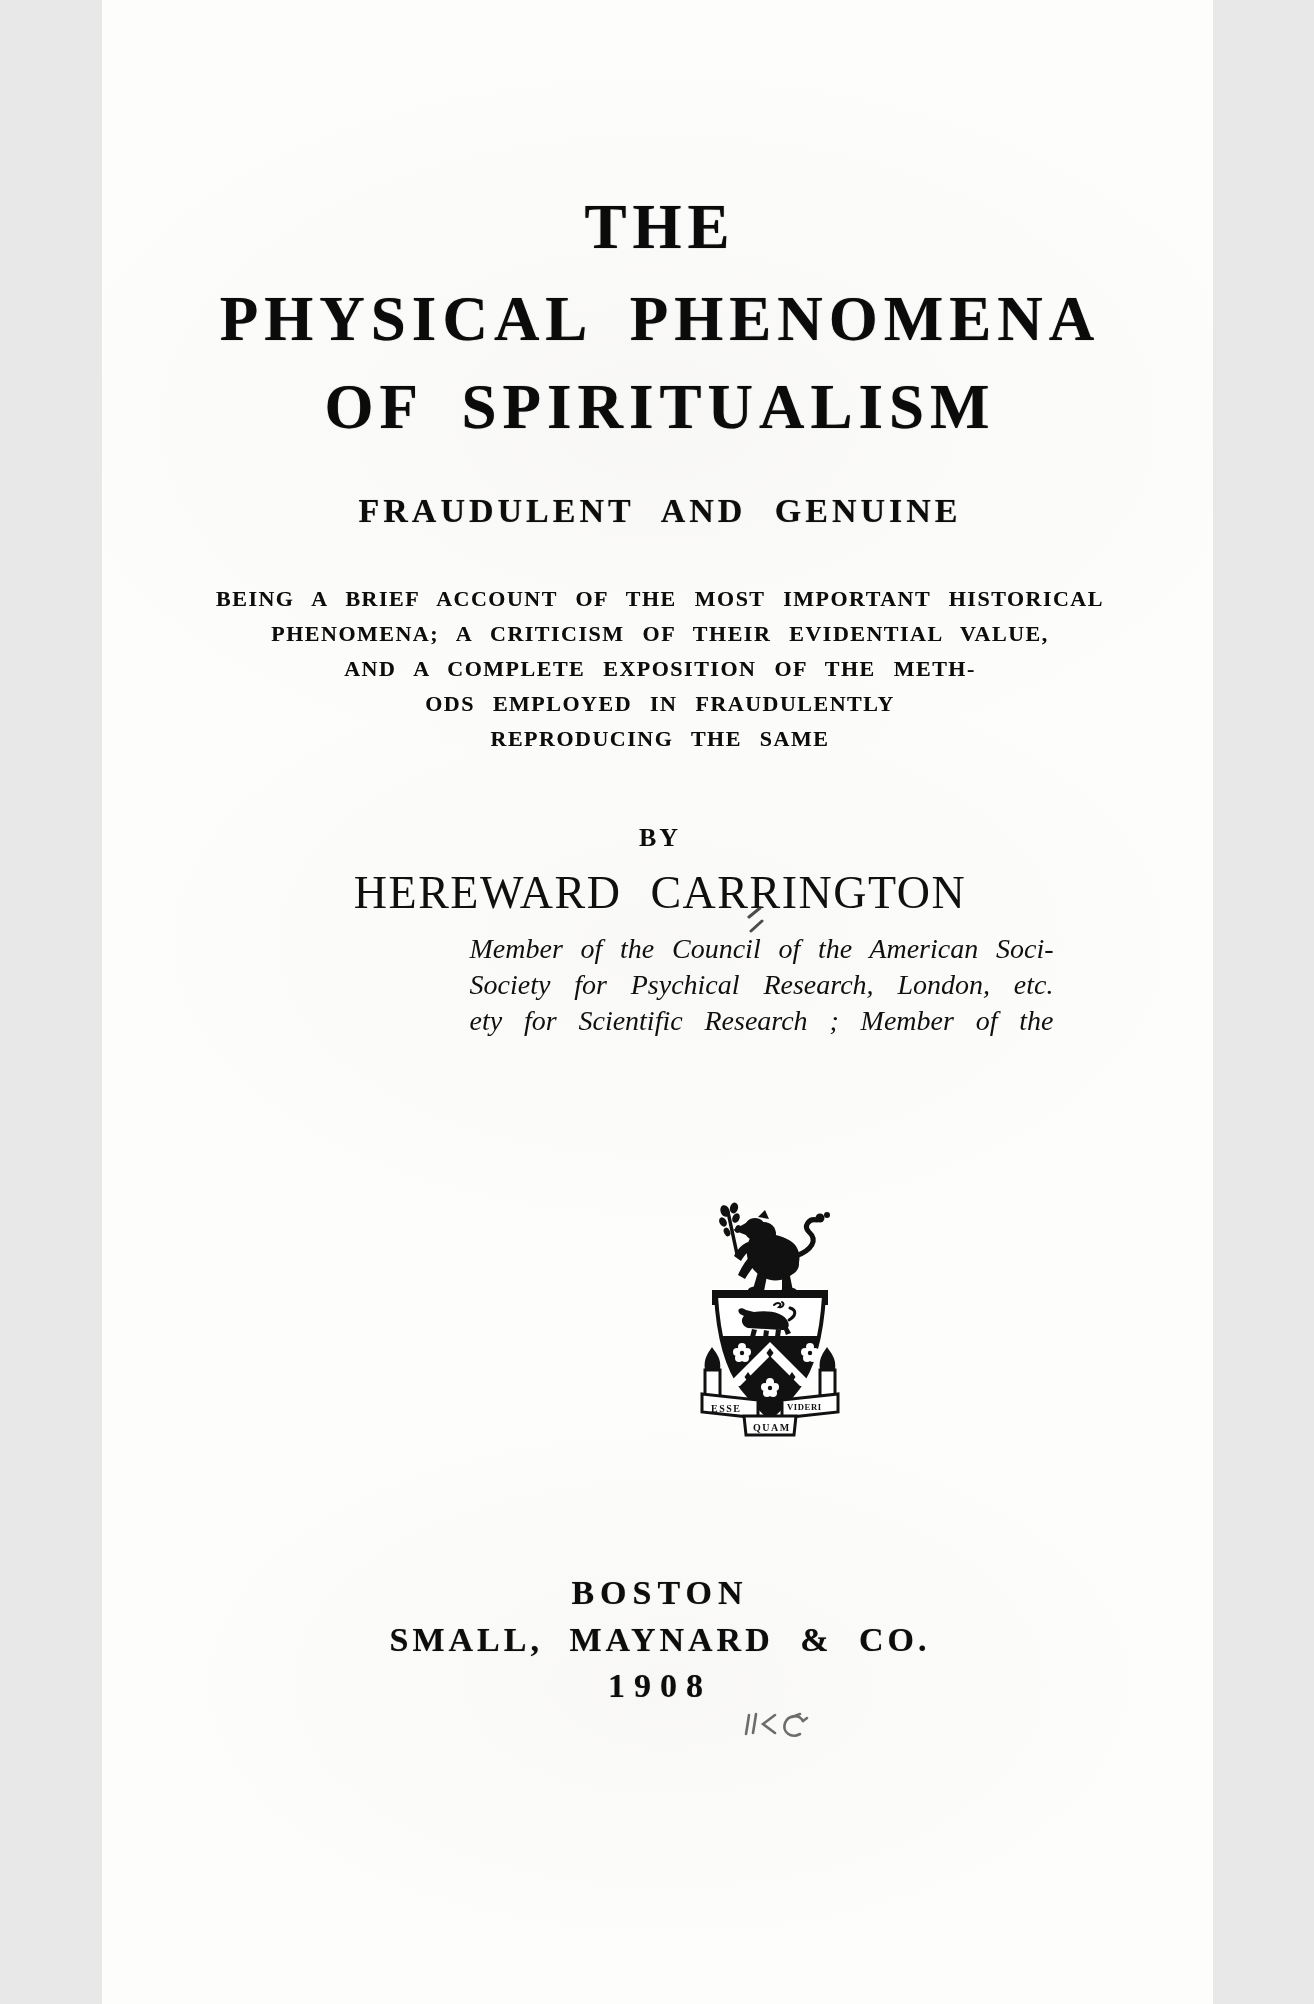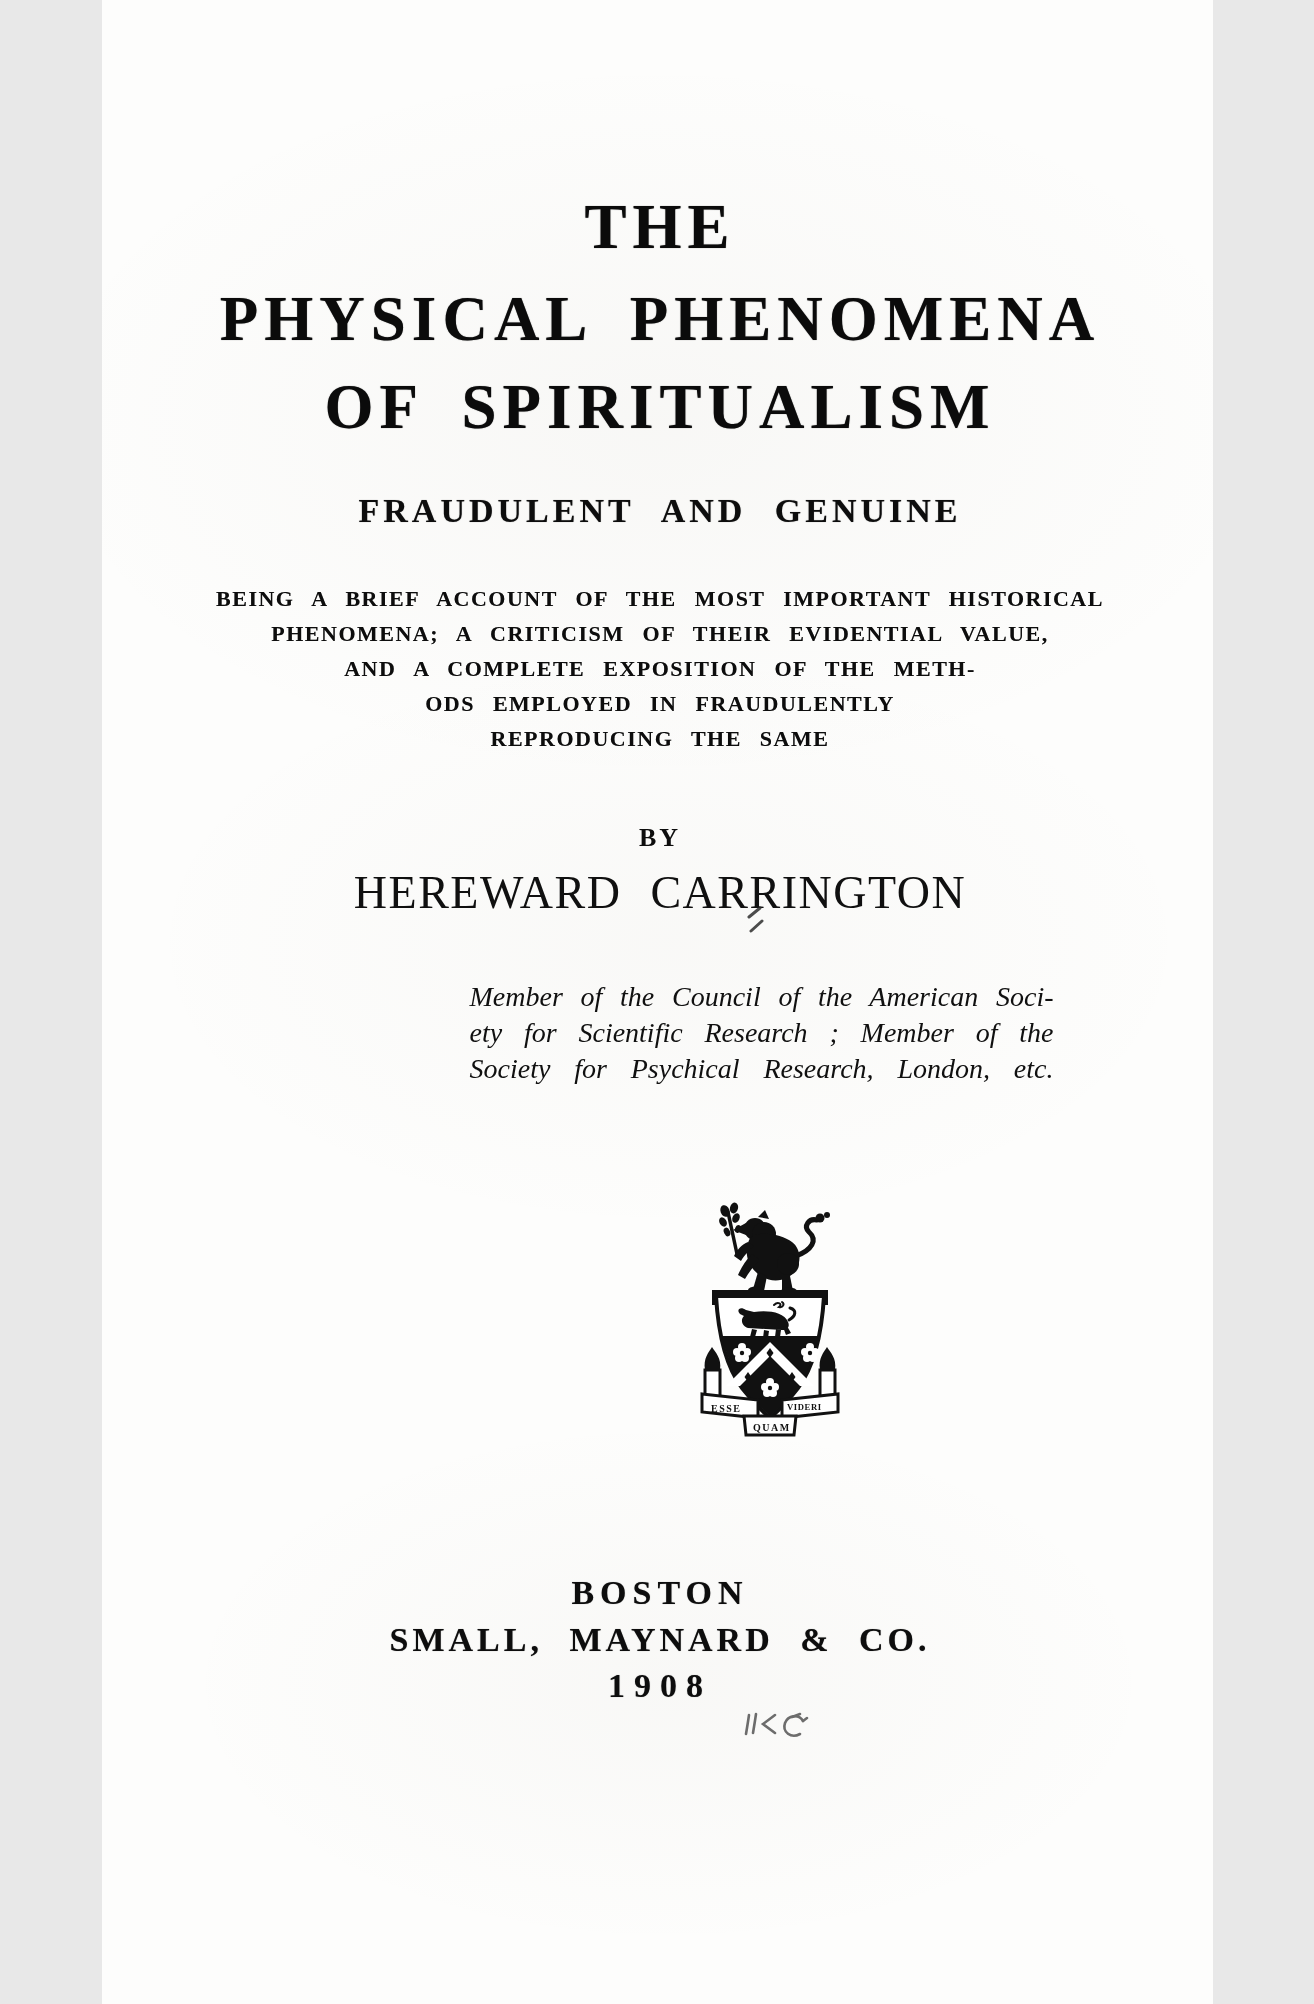--- a/index.html
+++ b/index.html
@@ -37,21 +37,20 @@
   }
   .byline{top:825px;font-size:26px;font-weight:700;letter-spacing:3px;}
   .author{
     top:870px;font-size:46px;font-weight:400;letter-spacing:1.5px;word-spacing:16px;
     color:#101010;
   }
   .affiliation{
     position:absolute;left:368px;top:931px;width:584px;
     font-size:28px;font-style:italic;font-weight:400;line-height:36px;
     color:#101010;
-    margin-top:48px;
   }
   .affiliation .jline{text-align:justify;text-align-last:justify;white-space:normal;}
   .imprint{font-size:34px;font-weight:700;text-shadow:0 0 1px rgba(0,0,0,0.4);}
   #imprint-city{top:1576px;letter-spacing:6px;}
   #imprint-name{top:1623px;letter-spacing:4px;word-spacing:14px;}
   #imprint-year{top:1669px;letter-spacing:9px;}
   .crest{position:absolute;left:598px;top:1202px;width:140px;height:236px;}
   .pencil-small{position:absolute;left:642px;top:904px;width:24px;height:32px;}
   .pencil-kc{position:absolute;left:638px;top:1708px;width:76px;height:38px;}
   svg text{font-family:"Liberation Serif","DejaVu Serif",serif;}
@@ -81,22 +80,22 @@
 
   <svg class="pencil-small" viewBox="0 0 24 32">
     <g stroke="#2e2e2e" stroke-width="3" stroke-linecap="round" fill="none" opacity="0.85">
       <path d="M16,4 L5,13"></path>
       <path d="M18,17 L7,27"></path>
     </g>
   </svg>
 
   <div class="affiliation">
     <div class="jline">Member of the Council of the American Soci-</div>
+    <div class="jline">Society for Psychical Research, London, etc.</div>
     <div class="jline">ety for Scientific Research ; Member of the</div>
-    <div class="jline">Society for Psychical Research, London, etc.</div>
   </div>
 
   <svg class="crest" viewBox="0 0 140 236">
     <g>
 
       <path d="M37,52 L28,10" stroke="#111" stroke-width="3.5" fill="none" stroke-linecap="round"></path>
       <ellipse cx="25" cy="9" rx="4.5" ry="6" fill="#111" transform="rotate(-20 25 9)"></ellipse>
       <ellipse cx="34" cy="6" rx="4" ry="5.5" fill="#111" transform="rotate(15 34 6)"></ellipse>
       <ellipse cx="23" cy="20" rx="3.5" ry="5" fill="#111" transform="rotate(-30 23 20)"></ellipse>
       <ellipse cx="36" cy="16" rx="3.5" ry="5" fill="#111" transform="rotate(25 36 16)"></ellipse>

